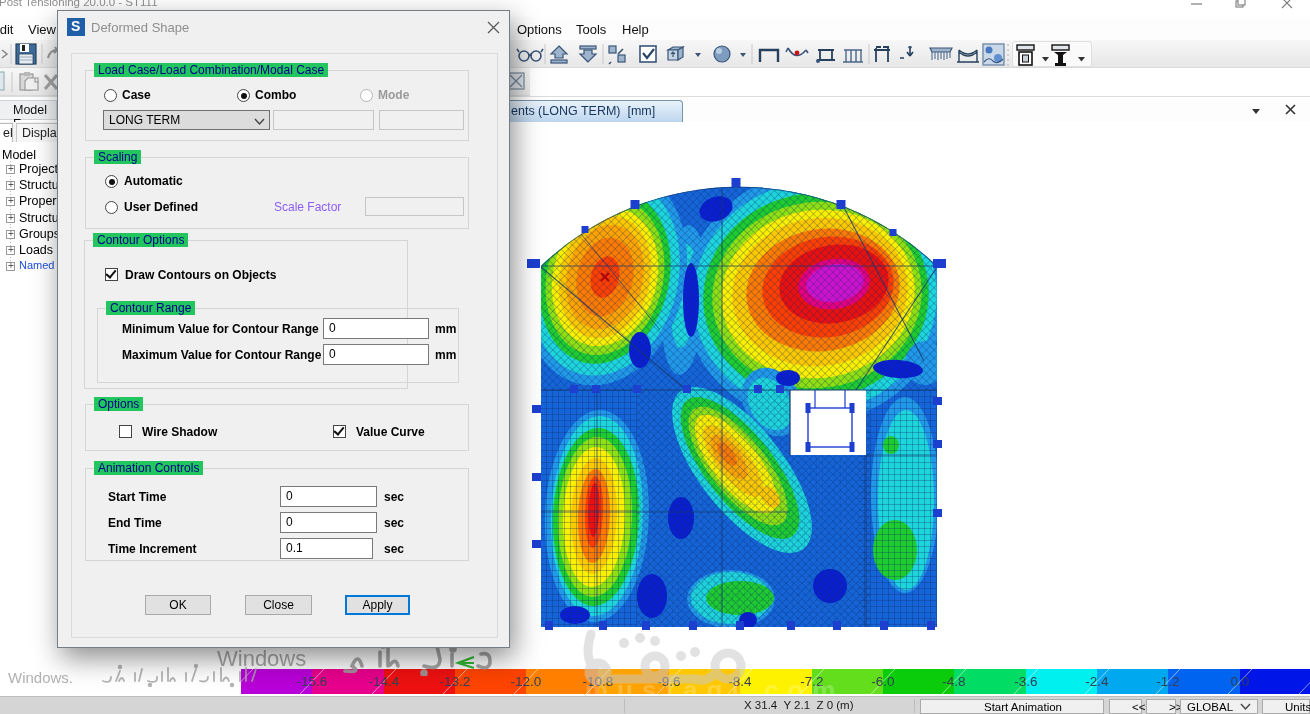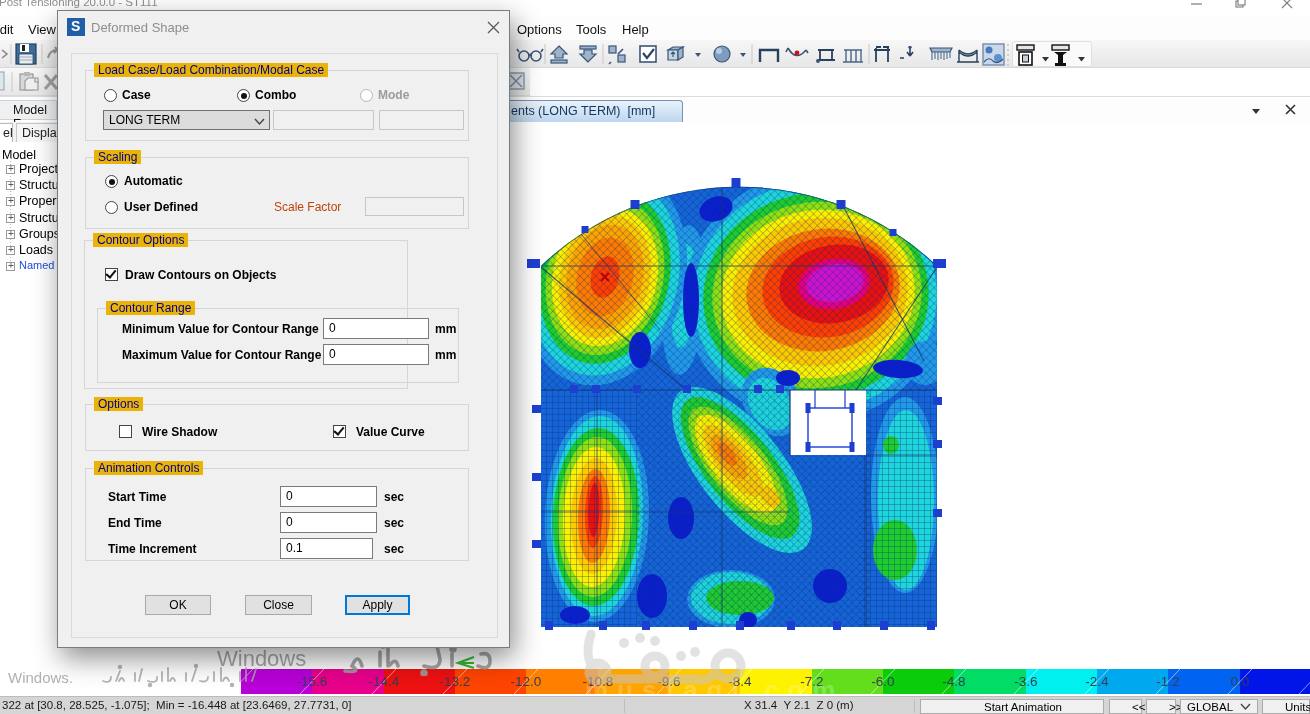--- a/index.html
+++ b/index.html
@@ -1,31 +1,31 @@
 <!DOCTYPE html>
 <html><head><meta charset="utf-8"><style>
 * { margin:0; padding:0; box-sizing:border-box; }
 html,body { width:1310px; height:714px; overflow:hidden; background:#fff;
   font-family:"Liberation Sans",sans-serif; position:relative; }
 .abs { position:absolute; }
 .gb { position:absolute; border:1px solid #d5d5d5; }
-.gb > .cap { position:absolute; top:-8px; left:8px; background:#eab308; padding:0 4px;
+.gb > .cap { position:absolute; top:-8px; left:8px; background:#22c55e; padding:0 4px;
   font-size:12px; color:#00008B; white-space:nowrap; }
 .fld { position:absolute; background:#fff; border:1px solid #7a7a7a; font-size:12px;
   color:#000; padding:2px 0 0 5px; }
 .dfld { position:absolute; background:#f0f0f0; border:1px solid #c6c6c6; }
 .rad { position:absolute; width:13px; height:13px; border:1px solid #454545; border-radius:50%; background:#fff; }
 .rad.sel::after { content:""; position:absolute; left:2.5px; top:2.5px; width:6px; height:6px;
   border-radius:50%; background:#111; }
 .rad.dis { border-color:#b5b5b5; }
 .chk { position:absolute; width:13px; height:13px; border:1px solid #454545; background:#fff; }
 .chk.on::after { content:""; position:absolute; left:2px; top:-1px; width:4px; height:8px;
   border:solid #111; border-width:0 2px 2px 0; transform:rotate(40deg); }
 .lbl { position:absolute; font-size:12px; color:#000; white-space:nowrap;font-weight:bold; }
-.glbl { position:absolute; font-size:12px; color:#c2410c; white-space:nowrap; }
+.glbl { position:absolute; font-size:12px; color:#8b5cf6; white-space:nowrap; }
 .btn { position:absolute; background:#e1e1e1; border:1px solid #a9a9a9; font-size:12px;
   text-align:center; padding-top:2px; color:#000; }
 .bl { position:absolute; top:5px; transform:translateX(-50%); font-size:13.5px; color:#333f52; }
 .sbtn { position:absolute; top:2px; height:15px; background:#f0f0f0; border:1px solid #ababab;
   font-size:11.5px; text-align:center; color:#000;padding-left:22px; }
 </style></head>
 <body>
 
 <div class="abs" style="left:0;top:0;width:1310px;height:17px;background:#fff">
   <span class="abs" style="left:-1px;top:-4px;font-size:11.5px;color:#8f8f8f">Post Tensioning 20.0.0 - ST111</span>
@@ -404,21 +404,20 @@
 <path d="M103,18 q8,3 8,-4 M116,18 l4,-10 M124,18 q-2,-6 -5,0 M135,18 l0,-8 M139,18 l3,-12 M148,18 q10,3 9,-4 M162,18 l0,-9 M168,18 l0,-13 M175,18 q-2,-6 -5,0 M186,18 l0,-8 M192,18 l4,-12 M200,18 q8,2 8,-4 M214,18 l0,-9 M221,18 l0,-13 M229,18 q-3,-7 -6,0 M240,18 l0,-9 M246,18 l0,-13 M252,18 l4,-12"></path>
 <circle cx="120" cy="4" r="1.3" fill="#a8a8a8"></circle>
       <circle cx="150" cy="22" r="1.3" fill="#a8a8a8"></circle>
       <circle cx="196" cy="3" r="1.3" fill="#a8a8a8"></circle>
       <circle cx="232" cy="22" r="1.3" fill="#a8a8a8"></circle>
 </g>
 <text x="8" y="20" style="font:15px 'Liberation Sans';fill:#a4a4a4">Windows.</text>
 </svg>
 
 <div class="abs" style="left:0;top:696px;width:1310px;height:18px;background:#d5d5d5;border-top:1px solid #bcbcbc">
-  <span class="abs" style="left:2px;top:2px;font-size:11.5px;color:#1a1a1a">322 at [30.8, 28.525, -1.075];&nbsp; Min = -16.448 at [23.6469, 27.7731, 0]</span>
   <span class="abs" style="left:744px;top:2px;font-size:11.5px;color:#1a1a1a">X 31.4&nbsp; Y 2.1&nbsp; Z 0 (m)</span>
   <span class="abs" style="left:624px;top:2px;width:1px;height:14px;background:#bdbdbd"></span>
   <span class="abs" style="left:914px;top:2px;width:1px;height:14px;background:#bdbdbd"></span>
   <span class="sbtn" style="left:920px;width:184px;padding-top:1px">Start Animation</span>
   <span class="sbtn" style="left:1109px;width:33px;padding-top:1px">&lt;&lt;</span>
   <span class="sbtn" style="left:1146px;width:30px;padding-top:1px">&gt;&gt;</span>
   <span class="sbtn" style="left:1180px;width:78px;text-align:left;padding:1px 0 0 6px">GLOBAL</span>
   <svg class="abs" style="left:1240px;top:6px" width="12" height="8">
       <path d="M1,1 l4.5,5 4.5,-5" stroke="#444" stroke-width="1.4" fill="none"></path>
     </svg>

